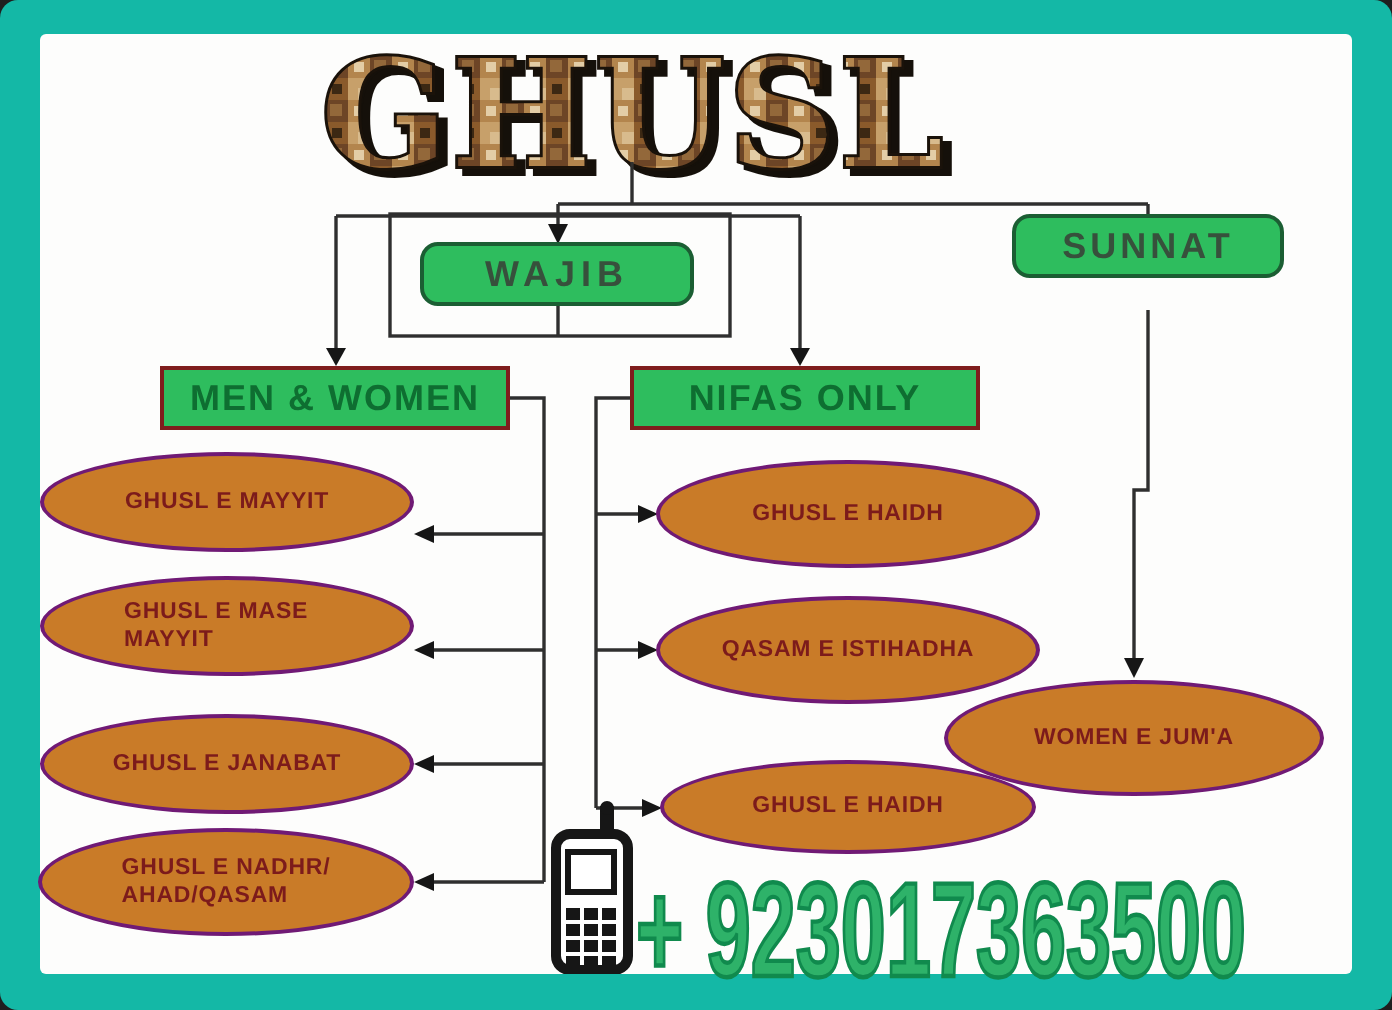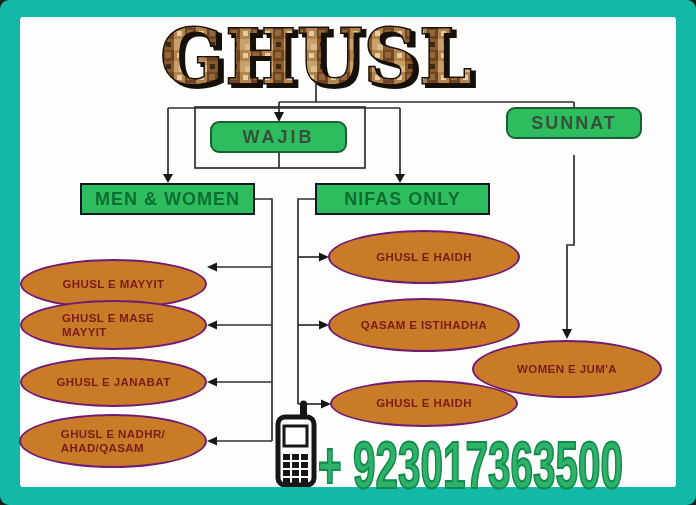--- a/index.html
+++ b/index.html
@@ -17,21 +17,21 @@
     width:656px;height:470px;
     background:#fdfdfc;
     border-radius:3px;
   }
   .overlay{position:absolute;left:0;top:0;width:656px;height:470px;}
   .node{position:absolute;display:flex;align-items:center;justify-content:center;
         text-align:left;font-weight:bold;}
   .gbox{background:#2ebd5e;}
   .gbox.rounded{border:2px solid #1b5e33;border-radius:9px;color:#37503c;
         font-size:18px;letter-spacing:3px;}
-  .gbox.sharp{border:2px solid #0f172a;color:#0e6e31;font-size:18px;letter-spacing:1px;}
+  .gbox.sharp{border:2px solid #7f1d1d;color:#0e6e31;font-size:18px;letter-spacing:1px;}
   .ellipse{background:#c97b28;border:2px solid #701a75;border-radius:50%;
         color:#7c1b1b;font-size:11.5px;letter-spacing:.4px;line-height:1.25;
         white-space:pre-line;padding:0 14px;}
   .phone-number{
     position:absolute;left:298px;top:414px;
     font-size:46px;font-weight:bold;line-height:1;
     color:#2eb269;
     -webkit-text-stroke:1.5px #108a4d;
     transform:scale(0.88,1.46);
     transform-origin:left top;
@@ -127,24 +127,24 @@
     <div class="node gbox rounded" style="left:486px;top:90px;width:136px;height:32px;letter-spacing:2px;">
       <span>SUNNAT</span>
     </div>
     <div class="node gbox sharp" style="left:60px;top:166px;width:175px;height:32px;">
       <span>MEN &amp; WOMEN</span>
     </div>
     <div class="node gbox sharp" style="left:295px;top:166px;width:175px;height:32px;">
       <span>NIFAS ONLY</span>
     </div>
 
-    <div class="node ellipse" style="left:0px;top:242px;width:187px;height:50px;">
+    <div class="node ellipse" style="left:0px;top:209px;width:187px;height:50px;">
       <span>GHUSL E MAYYIT</span>
     </div>
-    <div class="node ellipse" style="left:0px;top:283px;width:187px;height:50px;padding-left:40px;">
+    <div class="node ellipse" style="left:0px;top:271px;width:187px;height:50px;padding-left:40px;">
       <span>GHUSL E MASE MAYYIT</span>
     </div>
     <div class="node ellipse" style="left:-1px;top:397px;width:188px;height:54px;">
       <span>GHUSL E NADHR/
 AHAD/QASAM</span>
     </div>
     <div class="node ellipse" style="left:0px;top:340px;width:187px;height:50px;">
       <span>GHUSL E JANABAT</span>
     </div>
 

